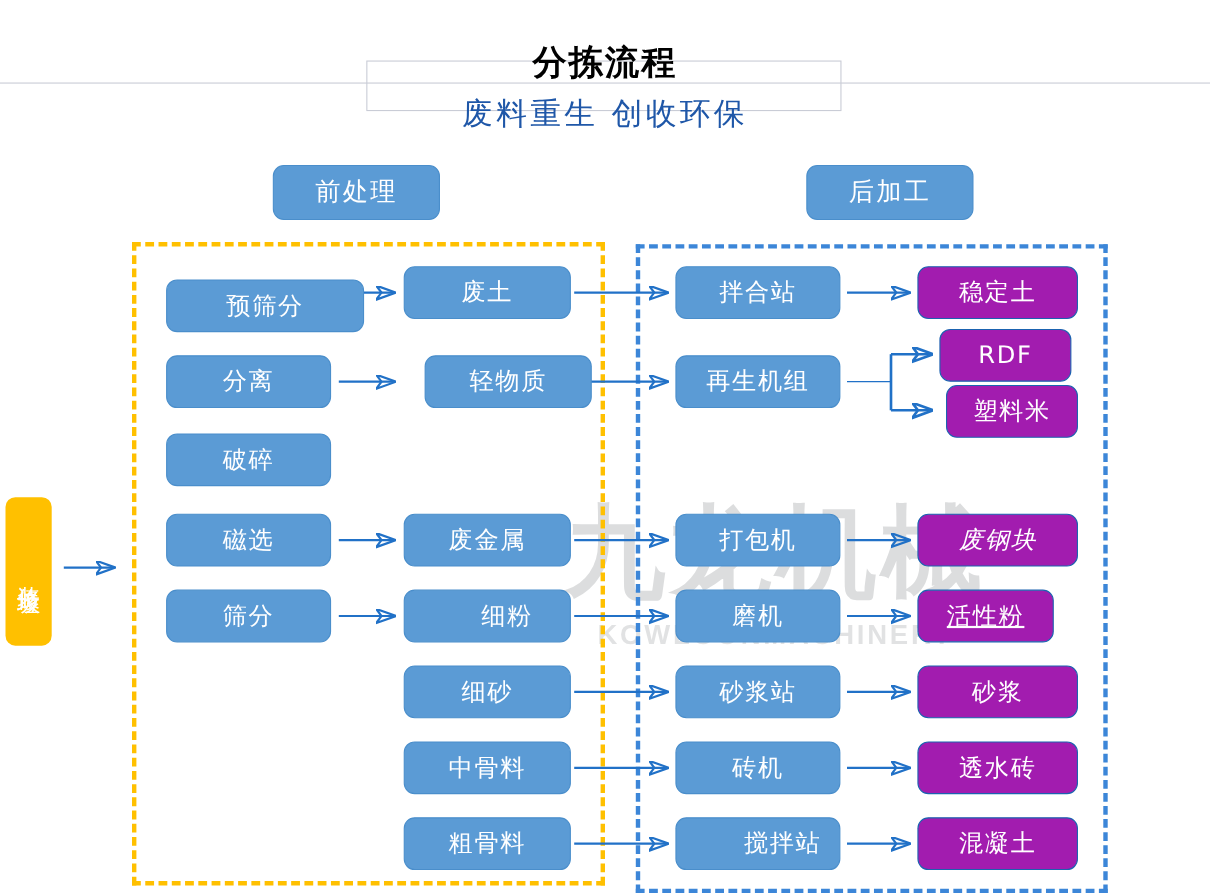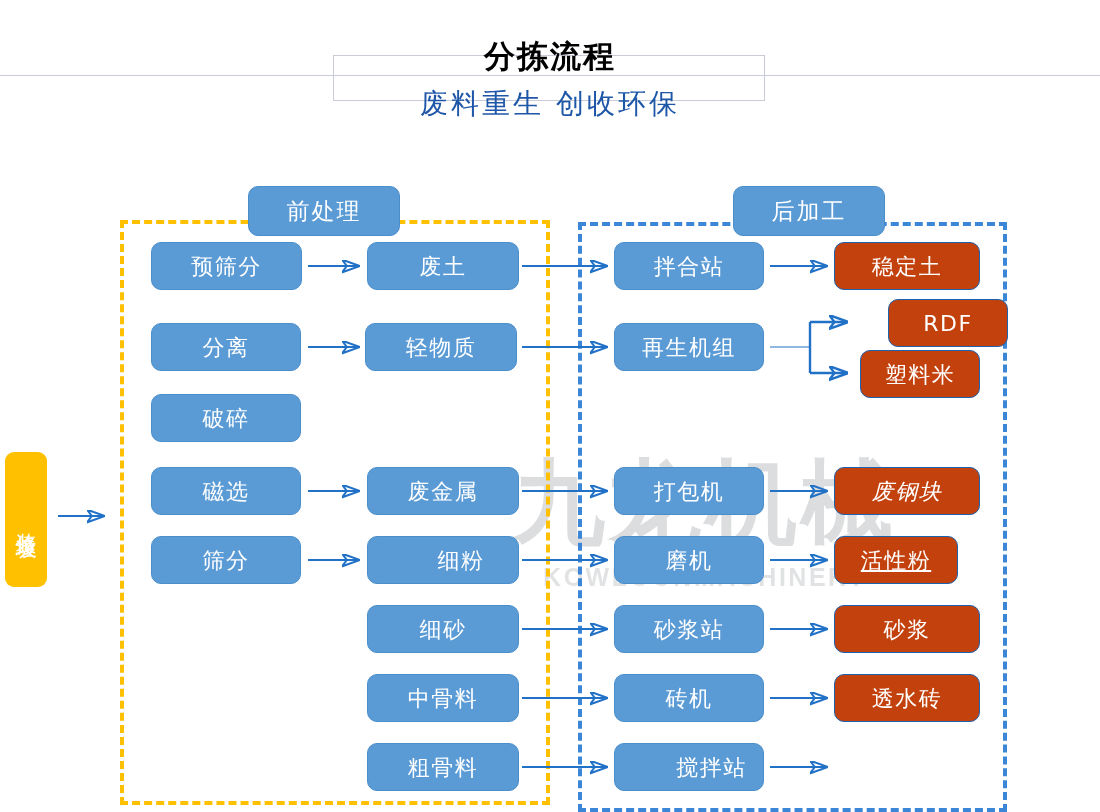--- a/index.html
+++ b/index.html
@@ -36,38 +36,38 @@
   .group-box{position:absolute;box-sizing:border-box;z-index:2;}
   .group-pre{left:120px;top:220px;width:430px;height:585px;
     border:4px dashed #FFC000;}
   .group-post{left:578px;top:222px;width:429px;height:590px;
     border:4px dashed #3C86D8;}
 
   
   .group-chip{position:absolute;height:48px;line-height:48px;text-align:center;
     background:#5B9BD5;border:1px solid #4A8ECB;border-radius:10px;
     color:#ffffff;font-size:23px;letter-spacing:2px;z-index:4;
-    font-family:"DejaVu Sans","Liberation Sans",sans-serif;margin-top:36px;}
+    font-family:"DejaVu Sans","Liberation Sans",sans-serif;}
   .chip-pre{left:248px;top:150px;width:150px;}
   .chip-post{left:733px;top:150px;width:150px;}
 
   
   .vert-input{position:absolute;left:5px;top:452px;width:42px;height:135px;
     background:#FFC000;border-radius:9px;color:#ffffff;font-size:21px;
     writing-mode:vertical-rl;text-orientation:upright;
     display:flex;align-items:center;justify-content:center;letter-spacing:2px;
     z-index:4;font-family:"DejaVu Sans","Liberation Sans",sans-serif;}
 
   
   .node{position:absolute;height:48px;line-height:48px;text-align:center;
     border-radius:10px;color:#ffffff;font-size:22px;letter-spacing:1.5px;
     box-sizing:border-box;z-index:4;white-space:nowrap;
     font-family:"DejaVu Sans","Liberation Sans",sans-serif;}
   .node.mid{background:#5B9BD5;border:1px solid #4A8ECB;}
-  .node.dark{background:#c2410c;border:1px solid #1B63B0;}
+  .node.dark{background:#a21caf;border:1px solid #1B63B0;}
 
   
   .conn{position:absolute;z-index:3;}
   .conn line,.conn path,.conn polyline{stroke:#2171C7;fill:none;}
 </style>
 </head>
 <body>
 
 <div id="stage">
 
@@ -120,43 +120,44 @@
     <line x1="770" y1="629" x2="826" y2="629" stroke-width="2" marker-end="url(#ah)"></line>
     <line x1="770" y1="698" x2="826" y2="698" stroke-width="2" marker-end="url(#ah)"></line>
     <line x1="770" y1="767" x2="826" y2="767" stroke-width="2" marker-end="url(#ah)"></line>
 
     <line x1="770" y1="347" x2="810" y2="347" stroke-width="1.2"></line>
     <line x1="810" y1="322" x2="810" y2="373" stroke-width="2.4"></line>
     <line x1="810" y1="322" x2="846" y2="322" stroke-width="2.4" marker-end="url(#ahs)"></line>
     <line x1="810" y1="373" x2="846" y2="373" stroke-width="2.4" marker-end="url(#ahs)"></line>
   </svg>
 
-  <div class="node mid" style="left:151px;top:242px;width:151px;">预筛分</div>
+  <div class="node mid" style="left:151px;top:254px;width:180px;">预筛分</div>
   <div class="node mid" style="left:151px;top:323px;width:150px;">分离</div>
   <div class="node mid" style="left:151px;top:394px;width:150px;">破碎</div>
   <div class="node mid" style="left:151px;top:467px;width:150px;">磁选</div>
   <div class="node mid" style="left:151px;top:536px;width:150px;">筛分</div>
 
   <div class="node mid" style="left:367px;top:242px;width:152px;">废土</div>
-  <div class="node mid" style="left:365px;top:323px;width:152px;">轻物质</div>
+  <div class="node mid" style="left:386px;top:323px;width:152px;">轻物质</div>
   <div class="node mid" style="left:367px;top:467px;width:152px;">废金属</div>
   <div class="node mid" style="left:367px;top:536px;width:152px;padding-left:36px;">细粉</div>
   <div class="node mid" style="left:367px;top:605px;width:152px;">细砂</div>
   <div class="node mid" style="left:367px;top:674px;width:152px;">中骨料</div>
   <div class="node mid" style="left:367px;top:743px;width:152px;">粗骨料</div>
 
   <div class="node mid" style="left:614px;top:242px;width:150px;">拌合站</div>
   <div class="node mid" style="left:614px;top:323px;width:150px;">再生机组</div>
   <div class="node mid" style="left:614px;top:467px;width:150px;">打包机</div>
   <div class="node mid" style="left:614px;top:536px;width:150px;">磨机</div>
   <div class="node mid" style="left:614px;top:605px;width:150px;">砂浆站</div>
   <div class="node mid" style="left:614px;top:674px;width:150px;">砖机</div>
   <div class="node mid" style="left:614px;top:743px;width:150px;padding-left:45px;">搅拌站</div>
 
   <div class="node dark" style="left:834px;top:242px;width:146px;">稳定土</div>
-  <div class="node dark" style="left:888px;top:299px;width:120px;">RDF</div>
+  <div class="node dark" style="left:854px;top:299px;width:120px;">RDF</div>
   <div class="node dark" style="left:860px;top:350px;width:120px;">塑料米</div>
   <div class="node dark" style="left:834px;top:467px;width:146px;font-style:italic;">废钢块</div>
   <div class="node dark" style="left:834px;top:536px;width:124px;text-decoration:underline;">活性粉</div>
   <div class="node dark" style="left:834px;top:605px;width:146px;">砂浆</div>
   <div class="node dark" style="left:834px;top:674px;width:146px;">透水砖</div>
+  <div class="node dark" style="left:834px;top:743px;width:146px;">混凝土</div>
 
 </div>
 
 </body></html>

